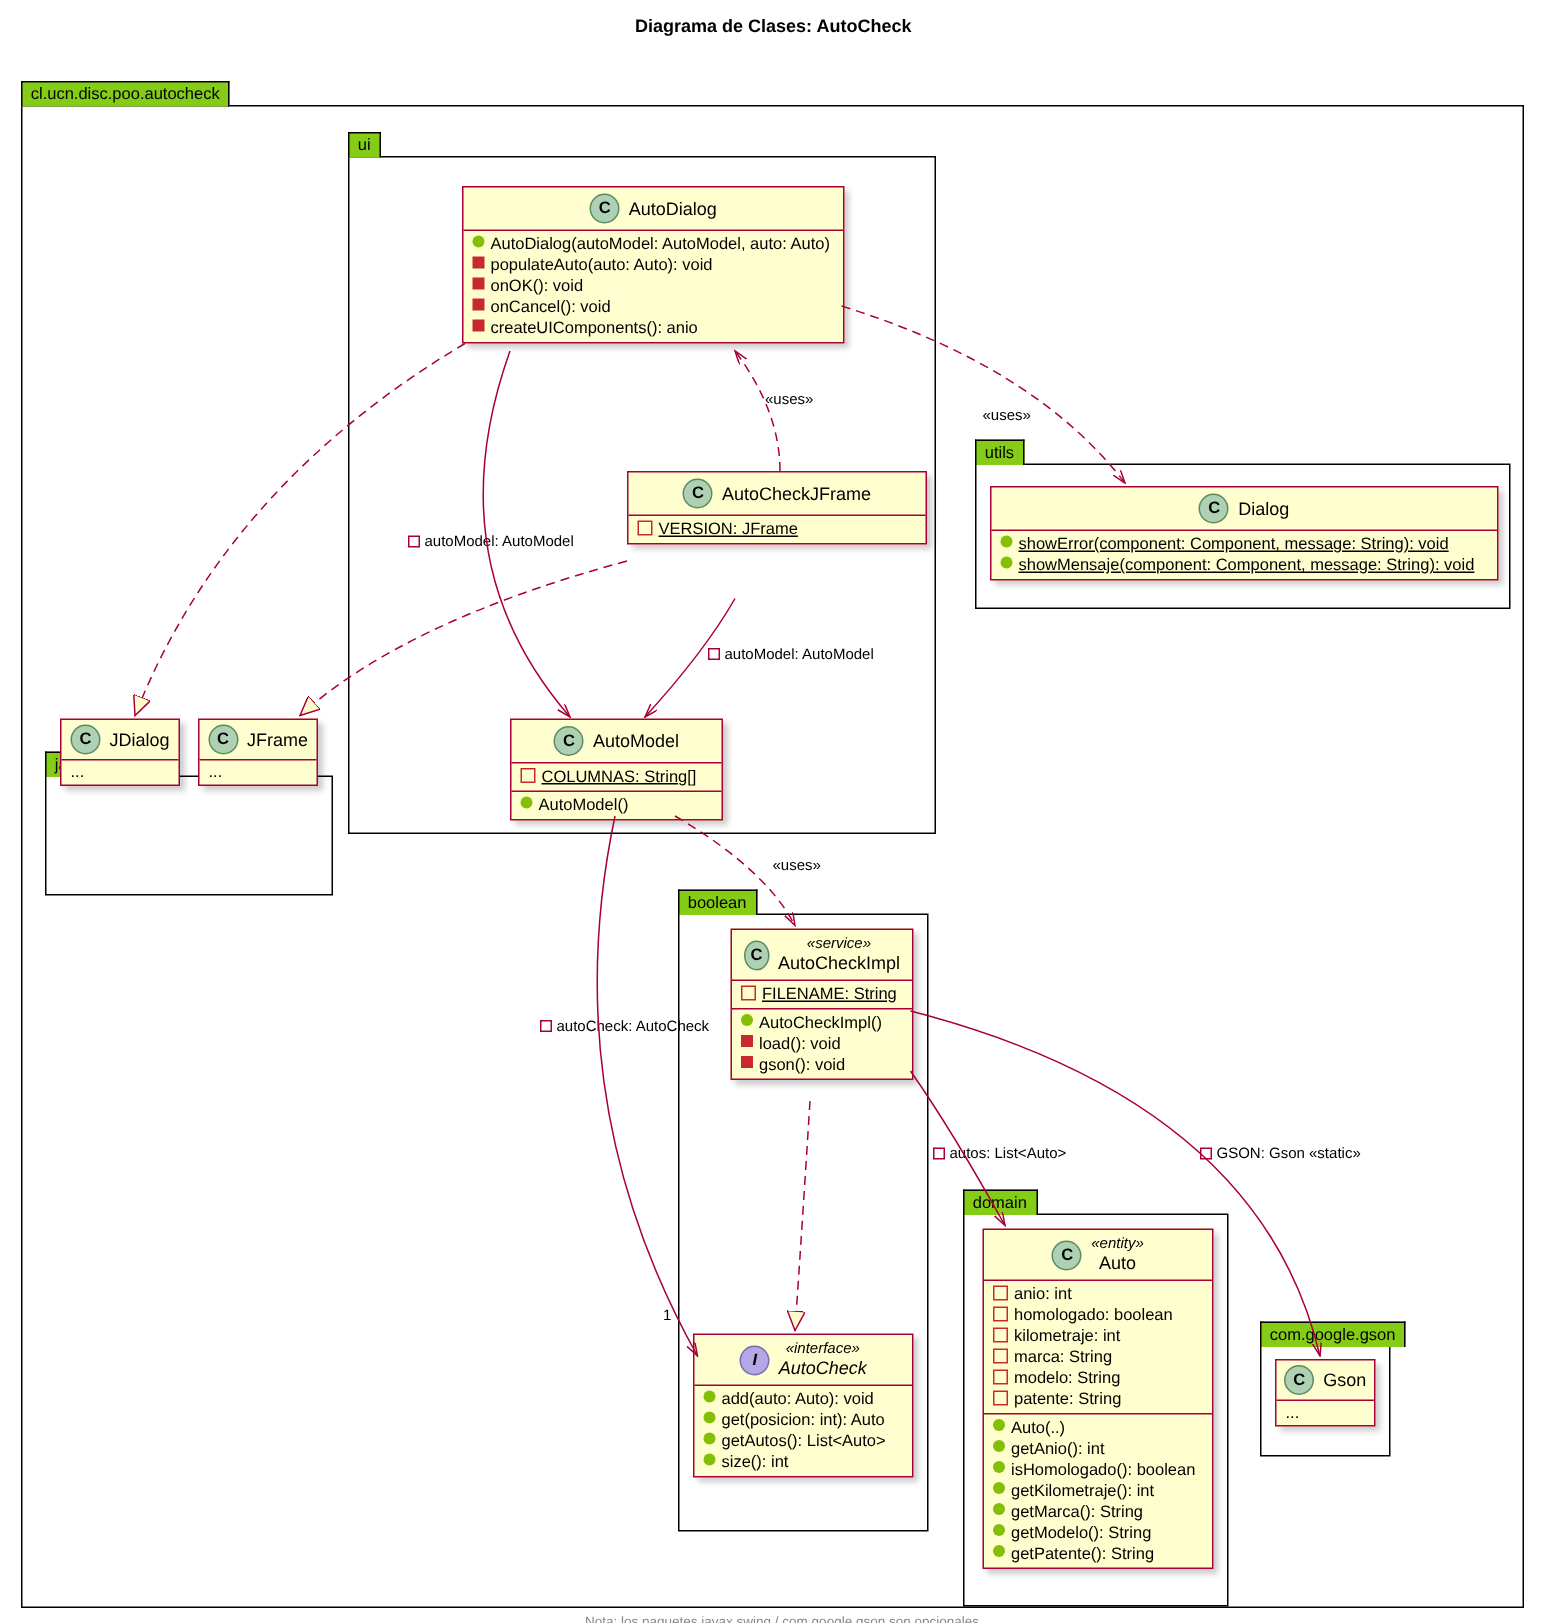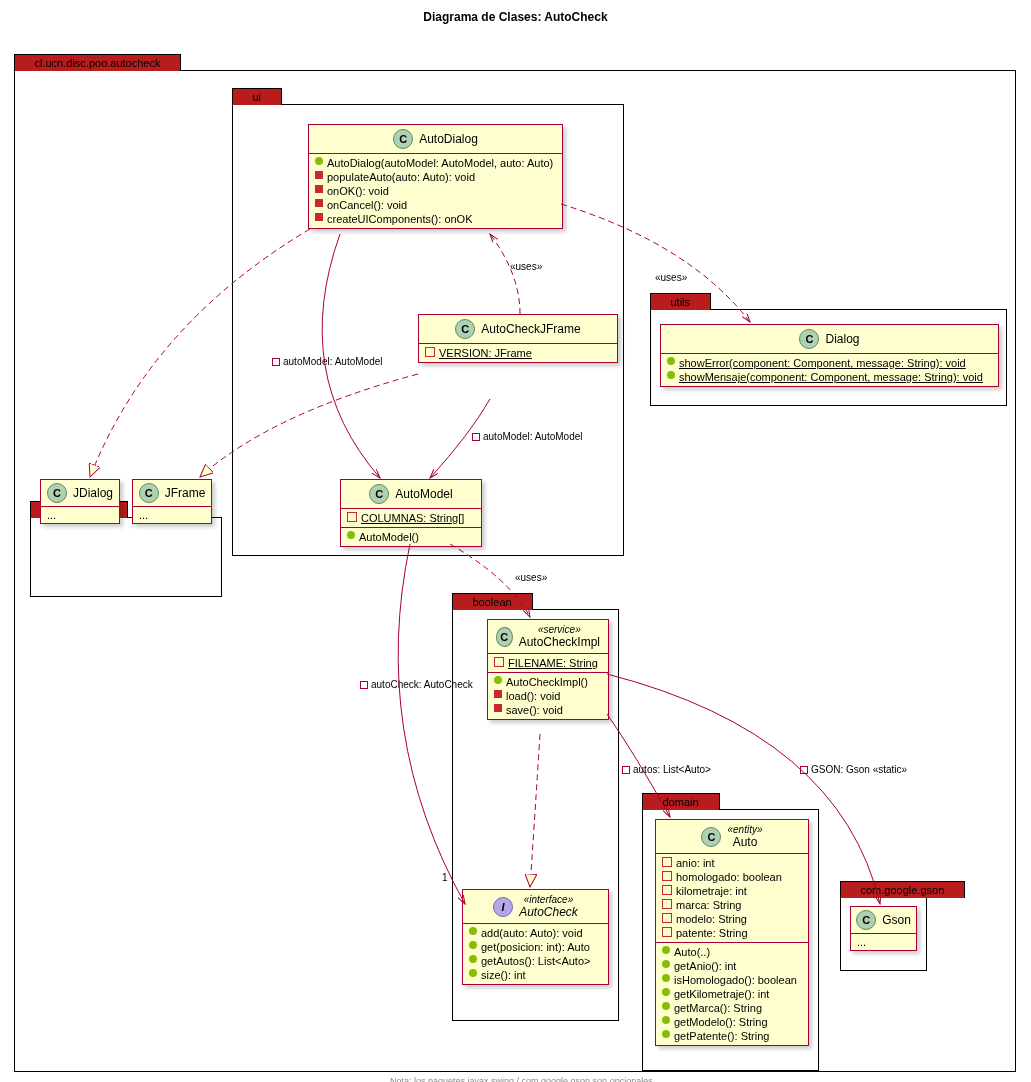--- a/index.html
+++ b/index.html
@@ -25,22 +25,22 @@
   .package {
     position: absolute;
     border: 1.5px solid #000;
   }
   .package-tab {
     position: absolute;
     top: -17px;
     left: -1.5px;
     border: 1.5px solid #000;
     border-bottom: none;
-    background: #b91c1c;
-    padding: 1px 20px;
+    background: #84cc16;
+    padding: 1px 6px;
     font-size: 11px;
     height: 14px;
     line-height: 14px;
   }
   .class-box {
     position: absolute;
     background: #fefece;
     border: 1.5px solid #a80036;
     box-shadow: 3px 3px 4px rgba(0,0,0,0.2);
   }
@@ -190,21 +190,21 @@
         <div class="member">
           <span class="vis private"></span>
           <span class="text">onOK(): void</span>
         </div>
         <div class="member">
           <span class="vis private"></span>
           <span class="text">onCancel(): void</span>
         </div>
         <div class="member">
           <span class="vis private"></span>
-          <span class="text">createUIComponents(): onOK</span>
+          <span class="text">createUIComponents(): anio</span>
         </div>
       </div>
   </div>
 
   <div class="class-box" style="left:408px; top:280px; width:198px;">
     <div class="class-header">
       <span class="circle-c">C</span>
       <span class="class-name">AutoCheckJFrame</span>
     </div>
     <div class="class-section" id="sec-AutoCheckJFrame-attrs">
@@ -285,21 +285,21 @@
         <div class="member">
           <span class="vis public"></span>
           <span class="text">AutoCheckImpl()</span>
         </div>
         <div class="member">
           <span class="vis private"></span>
           <span class="text">load(): void</span>
         </div>
         <div class="member">
           <span class="vis private"></span>
-          <span class="text">save(): void</span>
+          <span class="text">gson(): void</span>
         </div>
       </div>
   </div>
 
   <div class="class-box" style="left:452px; top:855px; width:145px;">
     <div class="class-header">
       <span class="circle-i">I</span>
       <span>
         <span class="stereotype">«interface»</span>
         <span class="class-name" style="font-style:italic;">AutoCheck</span>

